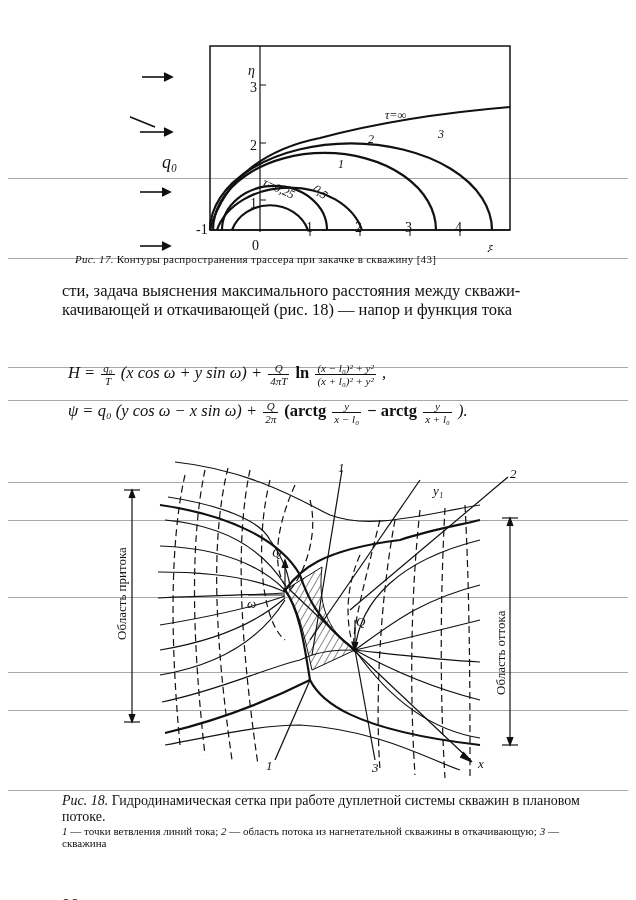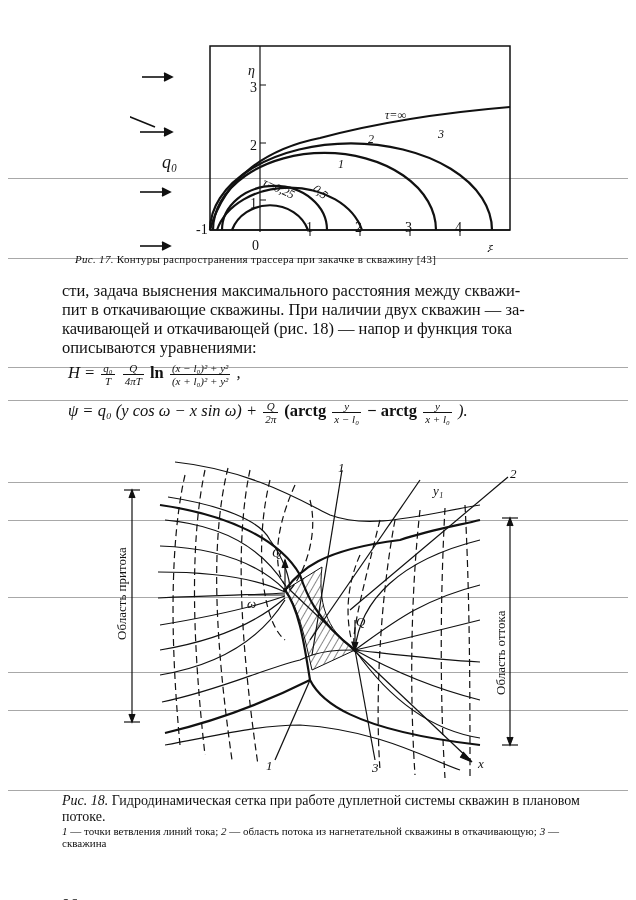--- a/index.html
+++ b/index.html
@@ -97,28 +97,27 @@
   </g>
 </svg>
 
 <div class="abs caption1">
   <i>Рис. 17.</i>
   <span>Контуры распространения трассера при закачке в скважину [43]</span>
 </div>
 
 <div class="abs body-text">
   <span class="line">сти, задача выяснения максимального расстояния между скважи-</span>
-  <span class="line">пит в откачивающие скважины. При наличии двух скважин — за-</span>
   <span class="line">качивающей и откачивающей (рис. 18) — напор и функция тока</span>
-  <span class="line">описываются уравнениями:</span>
 </div>
 
 <div class="abs eq" style="top:362px">
   <span>H =</span>
   <span class="frac"><span class="num">q₀</span><span class="den">T</span></span>
+  <span>(x cos ω + y sin ω) +</span>
   <span class="frac"><span class="num">Q</span><span class="den">4πT</span></span>
   <span class="rm">ln</span>
   <span class="frac"><span class="num">(x − l₀)² + y²</span><span class="den">(x + l₀)² + y²</span></span>
   <span>,</span>
 </div>
 <div class="abs eq" style="top:400px">
   <span>ψ = q₀ (y cos ω − x sin ω) +</span>
   <span class="frac"><span class="num">Q</span><span class="den">2π</span></span>
   <span class="rm">(arctg</span>
   <span class="frac"><span class="num">y</span><span class="den">x − l₀</span></span>

